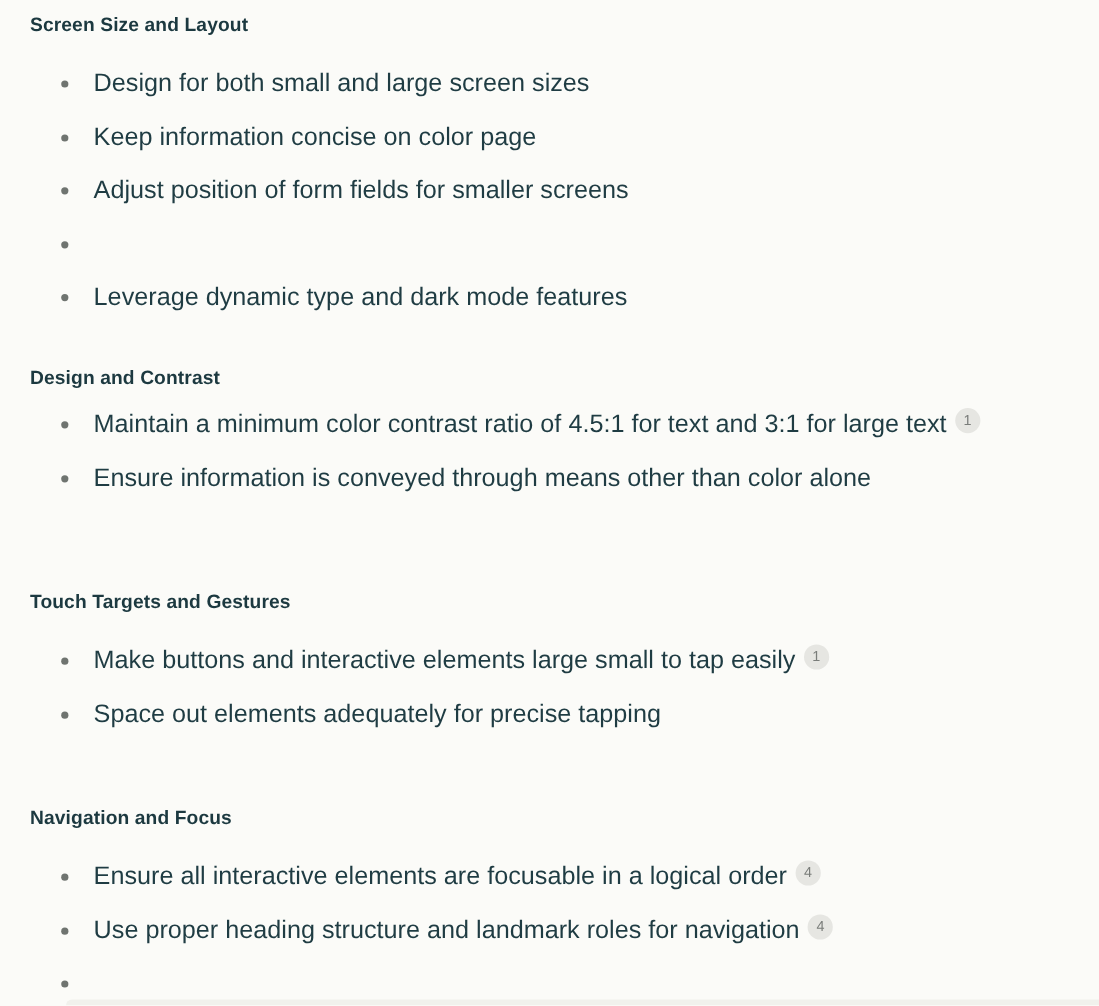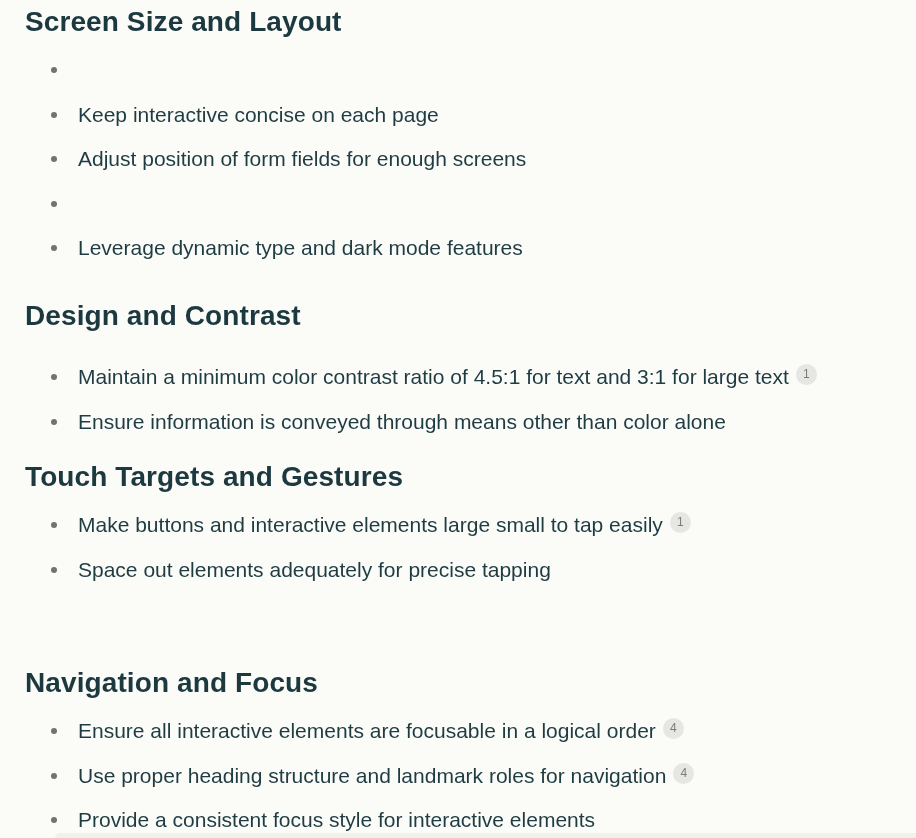--- a/index.html
+++ b/index.html
@@ -6,21 +6,21 @@
   body {
     width: 916px; height: 838px; overflow: hidden;
     background: #fbfbf8;
     font-family: "Liberation Sans", "DejaVu Sans", sans-serif;
     color: #1d3a40;
     position: relative;
   }
   .content { position: absolute; left: 25px; top: 0; right: 0; }
   .section { position: absolute; left: 0; }
   h2 {
-    margin: 0; font-size: 28px; font-weight: 600; color: #1c3940;
+    margin: 0; font-size: 16px; font-weight: 600; color: #1c3940;
     letter-spacing: 0.1px; line-height: 30px;
   }
   ul { list-style: none; margin: 0; padding: 0; }
   li {
     position: relative; height: 44.5px; line-height: 30px;
     padding-left: 53px; font-size: 21px; color: #1f3c43; white-space: nowrap;
   }
   li .bullet {
     position: absolute; left: 26px; top: 12px; width: 6px; height: 6px;
     border-radius: 50%; background: #6f7470;
@@ -37,48 +37,48 @@
   }
 </style>
 </head>
 <body>
 
 <div class="content">
 
   <div class="section" style="top:7px">
     <h2>Screen Size and Layout</h2>
     <ul style="margin-top:18px">
-      <li><span class="bullet"></span></li>
-      <li><span class="bullet"></span><span>Keep interactive concise on each page</span></li>
-      <li><span class="bullet"></span><span>Adjust position of form fields for enough screens</span></li>
+      <li><span class="bullet"></span><span>Design for both small and large screen sizes</span></li>
+      <li><span class="bullet"></span><span>Keep information concise on color page</span></li>
+      <li><span class="bullet"></span><span>Adjust position of form fields for smaller screens</span></li>
       <li><span class="bullet"></span></li>
       <li><span class="bullet"></span><span>Leverage dynamic type and dark mode features</span></li>
     </ul>
   </div>
 
   <div class="section" style="top:301px">
     <h2>Design and Contrast</h2>
-    <ul style="margin-top:31px">
+    <ul style="margin-top:8px">
       <li><span class="bullet"></span><span>Maintain a minimum color contrast ratio of 4.5:1 for text and 3:1 for large text</span><span class="cite">1</span></li>
       <li><span class="bullet"></span><span>Ensure information is conveyed through means other than color alone</span></li>
     </ul>
   </div>
 
-  <div class="section" style="top:462px">
+  <div class="section" style="top:488px">
     <h2>Touch Targets and Gestures</h2>
     <ul style="margin-top:18px">
       <li><span class="bullet"></span><span>Make buttons and interactive elements large small to tap easily</span><span class="cite">1</span></li>
       <li><span class="bullet"></span><span>Space out elements adequately for precise tapping</span></li>
     </ul>
   </div>
 
   <div class="section" style="top:668px">
     <h2>Navigation and Focus</h2>
     <ul style="margin-top:18px">
       <li><span class="bullet"></span><span>Ensure all interactive elements are focusable in a logical order</span><span class="cite">4</span></li>
       <li><span class="bullet"></span><span>Use proper heading structure and landmark roles for navigation</span><span class="cite">4</span></li>
-      <li><span class="bullet"></span><span>Provide a consistent focus style for interactive elements</span></li>
+      <li><span class="bullet"></span></li>
     </ul>
   </div>
 
 </div>
 
 <div class="bottom-band"></div>
 
 </body></html>

